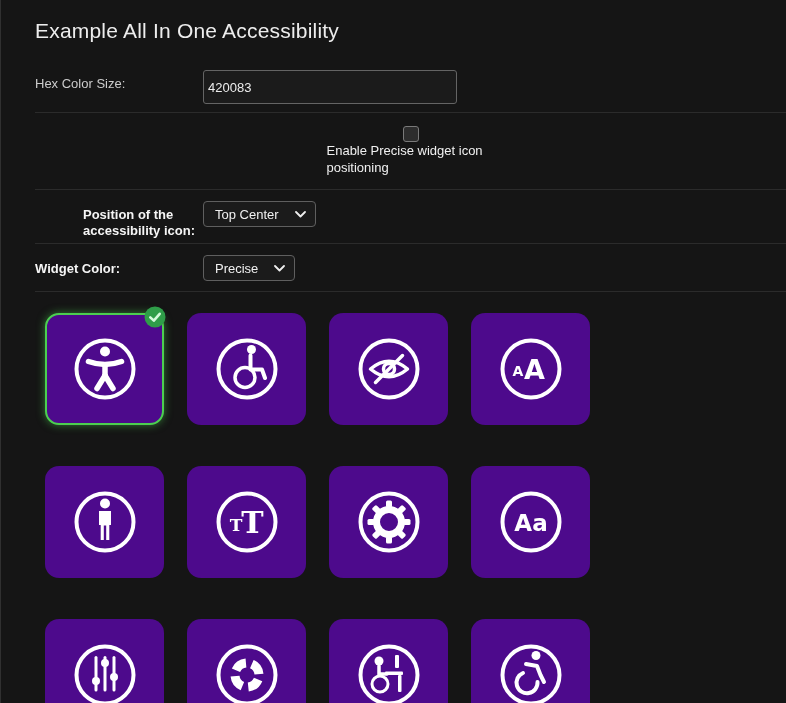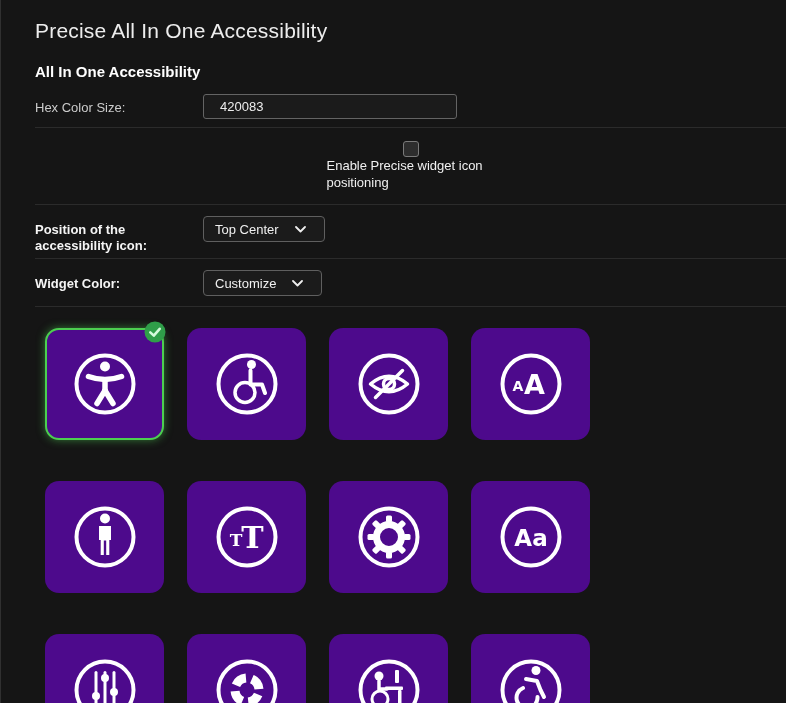--- a/index.html
+++ b/index.html
@@ -22,37 +22,37 @@
   }
   .form-row.no-border{border-bottom:none;}
   .row-hex{padding:6px 0 8px 0;}
   .row-check{padding:13px 0;align-items:center;flex-direction:column;}
   .row-pos{padding:11px 0 4px 0;}
   .row-size{padding:11px 0 10px 0;}
   .row-icons{padding:20px 0 0 0;}
   .label-col{width:168px;flex:0 0 168px;font-size:13px;line-height:16px;padding-top:6px;}
   .label-col.reg{font-weight:400;color:#cccccc;}
   .label-col.bold{font-weight:700;color:#f5f5f5;}
-  .label-col .wrap{display:block;max-width:142px;}
+  .label-col .wrap{display:block;max-width:142px;margin-left:48px;}
   .field-col{flex:1 1 auto;}
   .hex-input{
-    width:254px;height:25px;box-sizing:border-box;background:#1b1b1b;color:#ececec;
-    border:1px solid #646464;border-radius:3px;font-size:13px;padding:0 16px;
+    width:254px;height:34px;box-sizing:border-box;background:#1b1b1b;color:#ececec;
+    border:1px solid #646464;border-radius:3px;font-size:13px;padding:0 4px;
     font-family:"Liberation Sans",sans-serif;outline:none;
   }
   .help-text{font-size:12px;color:#dadada;margin-top:6px;line-height:14px;}
   .checkbox{
     width:14px;height:14px;flex:0 0 14px;background:#2d2d2d;border:1px solid #7a7a7a;
     border-radius:3px;display:inline-block;margin:0 10px 0 10px;cursor:pointer;
   }
   .cb-label{font-size:13px;line-height:17px;color:#f0f0f0;max-width:168px;display:inline-block;}
   .select{
     display:inline-flex;align-items:center;justify-content:space-between;
     height:26px;box-sizing:border-box;background:#1b1b1b;border:1px solid #5f5f5f;
-    border-radius:4px;color:#f0f0f0;font-size:13px;padding:0 18px 0 11px;cursor:pointer;
+    border-radius:4px;color:#f0f0f0;font-size:13px;padding:0 9px 0 11px;cursor:pointer;
   }
   .select .sel-text{margin-right:16px;}
   .icon-grid{
     margin-left:10px;display:grid;grid-template-columns:repeat(4,119px);
     gap:41px 23px;margin-top:1px;
   }
   .tile{
     width:119px;height:112px;box-sizing:border-box;border-radius:14px;
     background:#4d0a8c;display:flex;align-items:center;justify-content:center;
     position:relative;cursor:pointer;
@@ -64,23 +64,22 @@
   .badge{position:absolute;top:-9px;right:-4px;width:22px;height:22px;}
   .tile svg.glyph{display:block;}
 </style>
 </head>
 <body>
 
 <div class="edge-line"></div>
 
 <div class="content">
 
-  <h1 class="page-title">Precise All In One Accessibility</h1>
-
-  <div class="section-heading">All In One Accessibility</div>
+  <h1 class="page-title">Example All In One Accessibility</h1>
+
 
   <div class="form-row row-hex">
     <div class="label-col reg">Hex Color Size:</div>
     <div class="field-col">
       <input class="hex-input" type="text" value="420083" style="">
     </div>
   </div>
 
   <div class="form-row row-check">
     <span class="checkbox"></span>
@@ -98,21 +97,21 @@
           <path d="M1 1 L5.5 5.5 L10 1" fill="none" stroke="#eeeeee" stroke-width="1.8" stroke-linecap="round" stroke-linejoin="round"></path>
         </svg>
       </div>
     </div>
   </div>
 
   <div class="form-row row-size">
     <div class="label-col bold">Widget Color:</div>
     <div class="field-col">
       <div class="select">
-        <span class="sel-text">Customize</span>
+        <span class="sel-text">Precise</span>
         <svg width="11" height="7" viewBox="0 0 11 7">
           <path d="M1 1 L5.5 5.5 L10 1" fill="none" stroke="#eeeeee" stroke-width="1.8" stroke-linecap="round" stroke-linejoin="round"></path>
         </svg>
       </div>
     </div>
   </div>
 
   <div class="form-row row-icons no-border">
     <div class="field-col">
       <div class="icon-grid">

